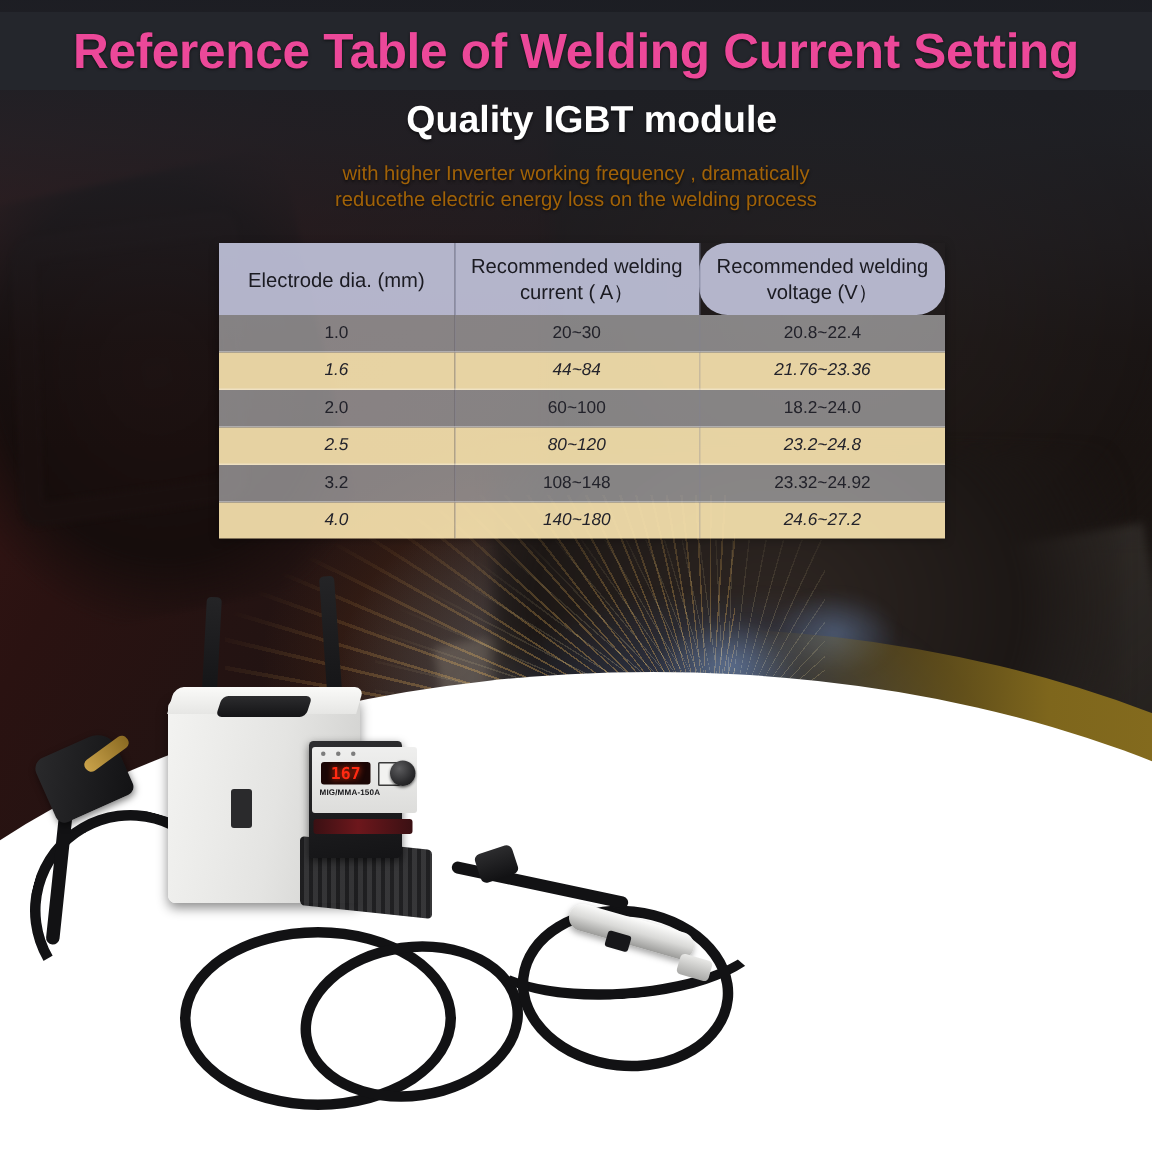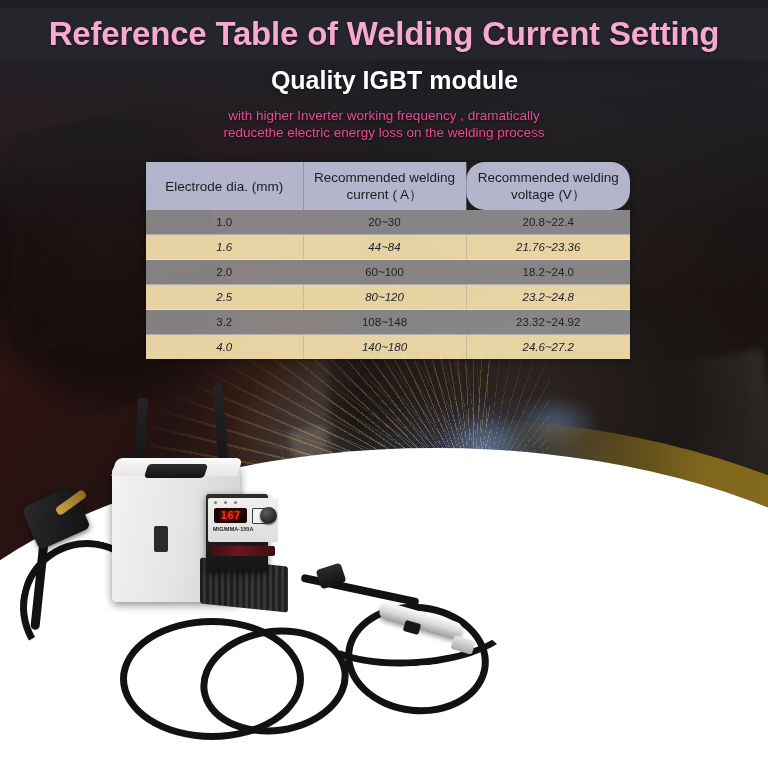--- a/index.html
+++ b/index.html
@@ -147,21 +147,21 @@
     left: 0; right: 0; top: 8px;
     height: 52px;
     background: #24262c;
     display: flex;
     align-items: center;
     justify-content: center;
   }
   .title-band .title-text {
     font-size: 33px;
     font-weight: 700;
-    color: #f9a8d4;
+    color: #ec4899;
     letter-spacing: -0.2px;
     white-space: nowrap;
     text-shadow: 0 1px 2px rgba(0,0,0,.6);
   }
 
   
   .subhead {
     position: absolute;
     left: 0; right: 0; top: 66px;
     text-align: center;
@@ -170,21 +170,21 @@
     font-size: 25px;
     font-weight: 700;
     color: #ffffff;
     margin: 0 0 12px 0;
     text-shadow: 0 1px 2px rgba(0,0,0,.5);
     padding-left: 21px;
   }
   .subhead .p {
     font-size: 13.5px;
     line-height: 17px;
-    color: #ec4899;
+    color: #a16207;
     margin: 0;
     text-shadow: 0 1px 2px rgba(0,0,0,.6);
   }
 
   
   .wtable {
     position: absolute;
     left: 146px;
     top: 162px;
     width: 484px;

